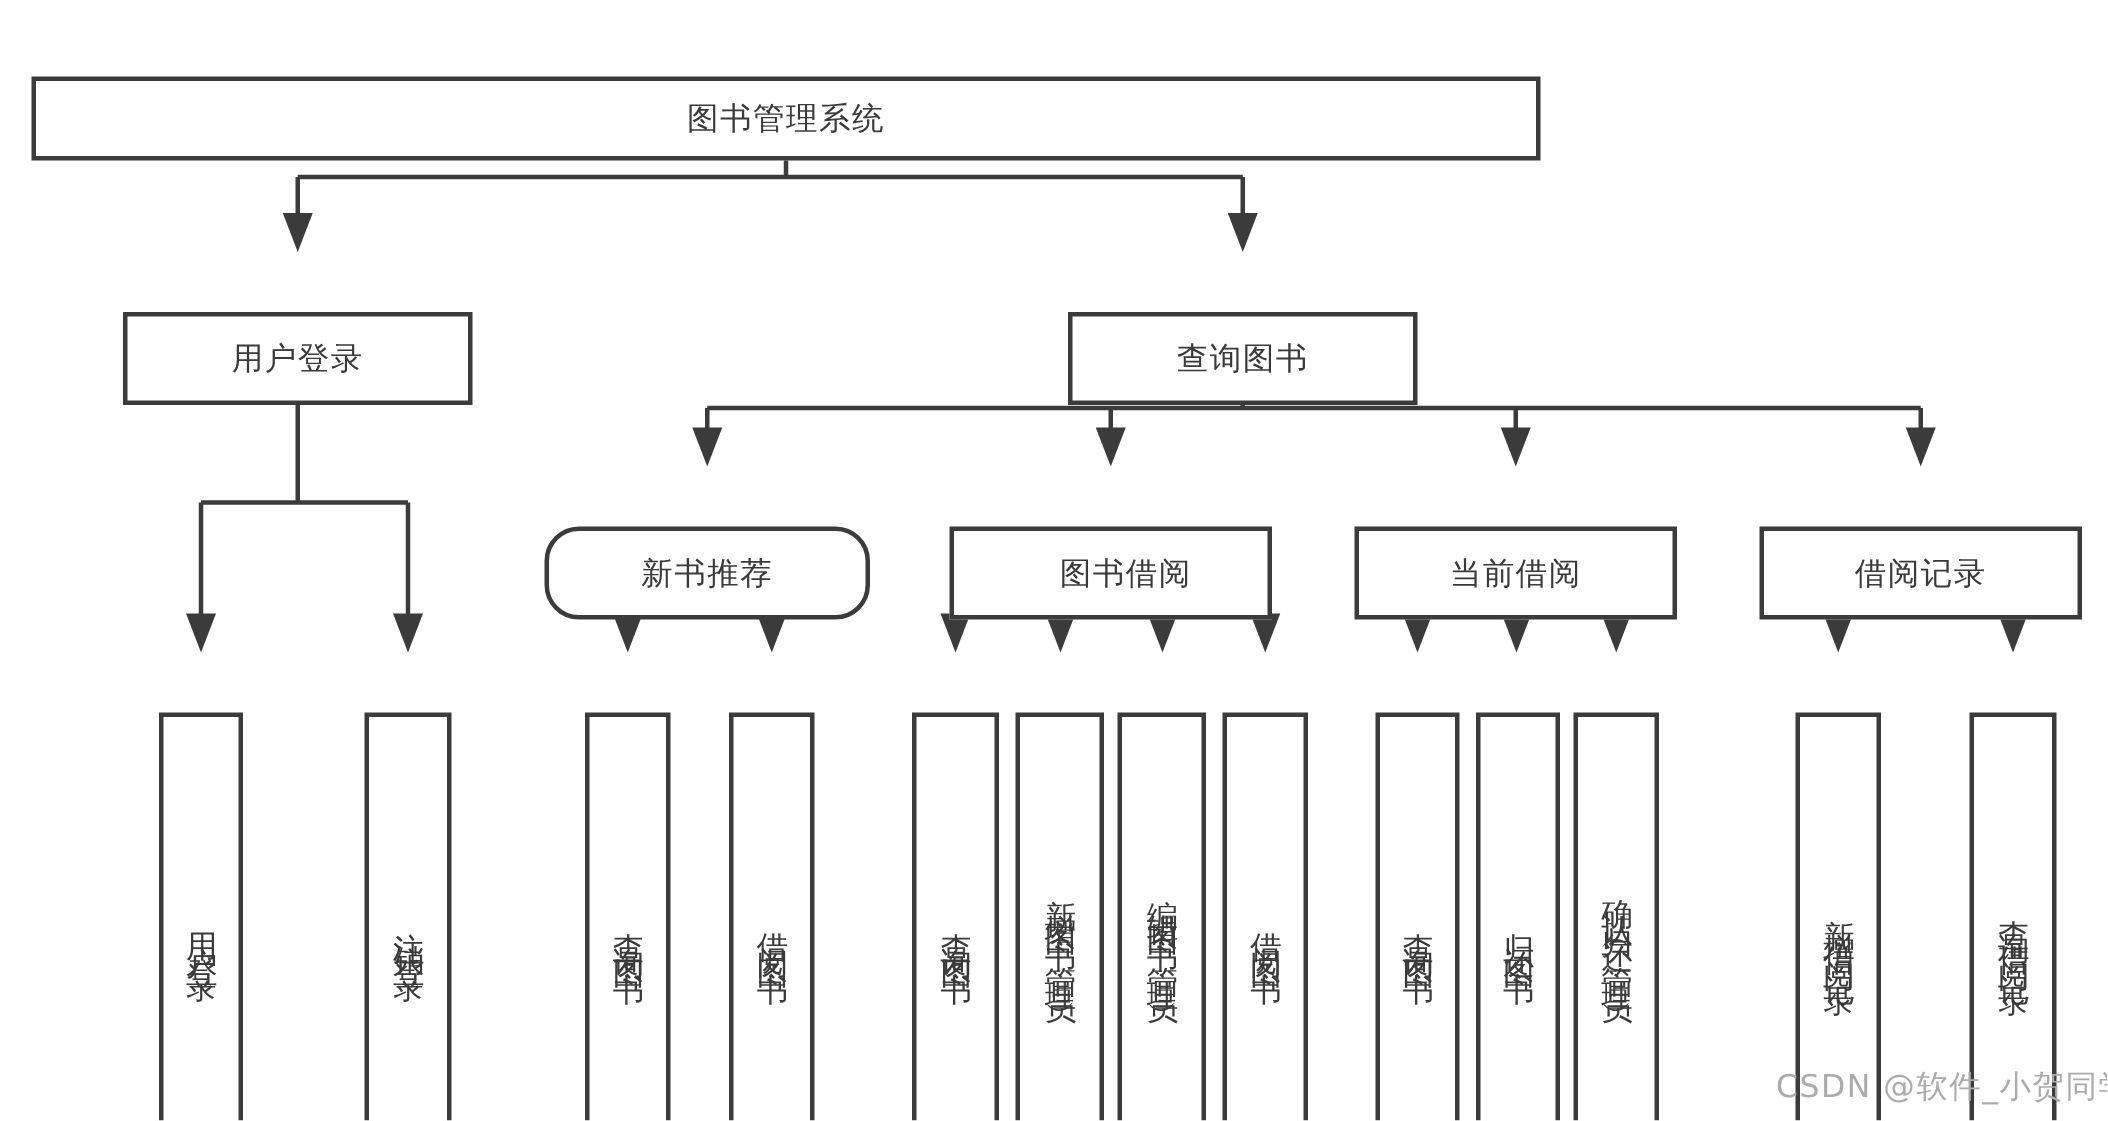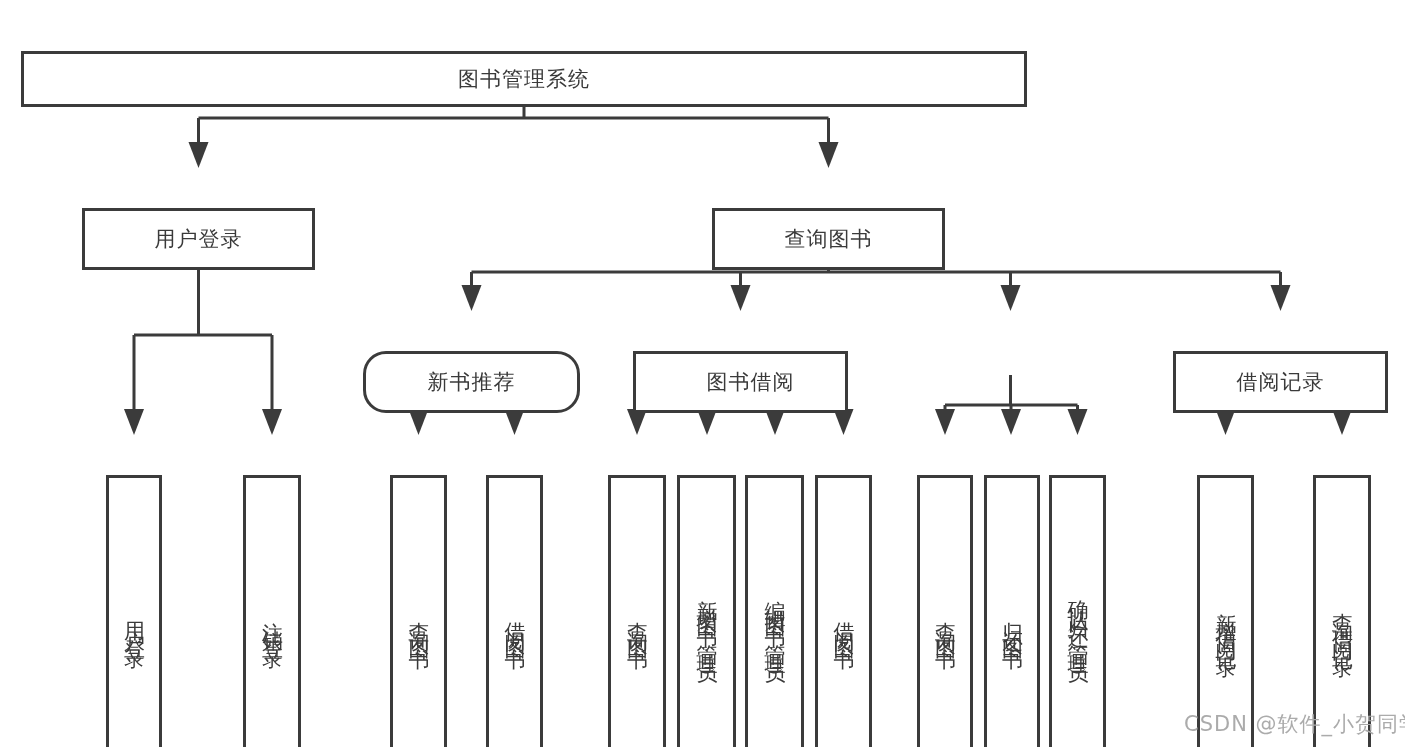--- a/index.html
+++ b/index.html
@@ -92,20 +92,21 @@
       </g>
   </svg>
 
   <div class="node" style="left:21px; top:13px; width:1006px; height:56px;">图书管理系统</div>
 
   <div class="node" style="left:82px; top:170px; width:233px; height:62px;">用户登录</div>
   <div class="node" style="left:712px; top:170px; width:233px; height:62px;">查询图书</div>
 
   <div class="node" style="left:363px; top:313px; width:217px; height:62px;border-radius:23px;">新书推荐</div>
   <div class="node" style="left:633px; top:313px; width:215px; height:62px;padding-left:20px;">图书借阅</div>
+  <div class="node" style="left:903px; top:313px; width:215px; height:62px;">当前借阅</div>
   <div class="node" style="left:1173px; top:313px; width:215px; height:62px;">借阅记录</div>
 
   <div class="node vnode" style="left:106px; top:437px; width:56px; height:296px;">
     <span>用户登录</span>
   </div>
   <div class="node vnode" style="left:243px; top:437px; width:58px; height:296px;">
     <span>注销登录</span>
   </div>
 
   <div class="node vnode" style="left:390px; top:437px; width:57px; height:296px;">

